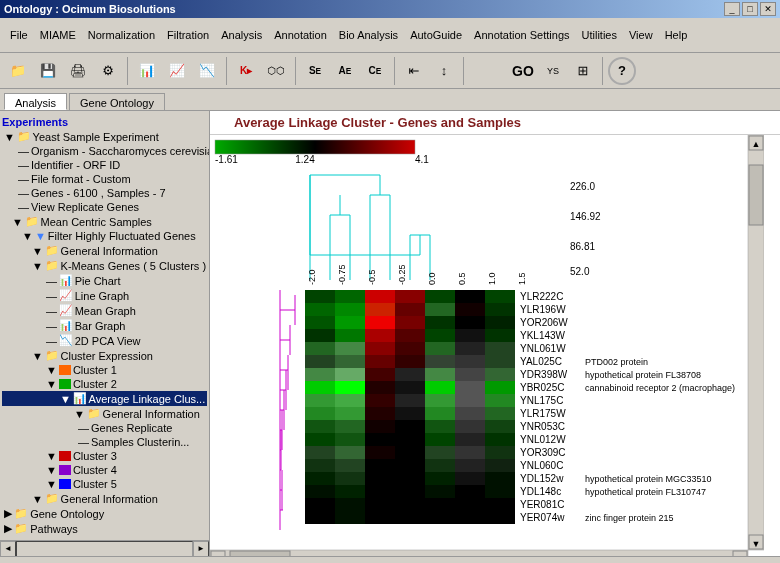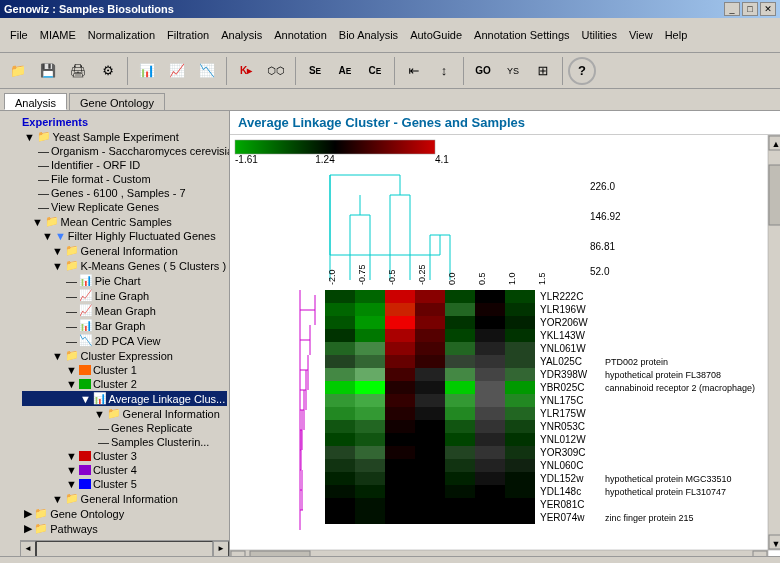--- a/index.html
+++ b/index.html
@@ -73,21 +73,20 @@
     }
 
     
     .left-panel {
       width: 210px;
       background: #d4d0c8;
       border-right: 1px solid #999;
       display: flex;
       flex-direction: column;
       overflow: hidden;
-      margin-left: 20px;
     }
     .tab {
       padding: 3px 10px;
       font-size: 11px;
       cursor: pointer;
       border: 1px solid #999;
       border-bottom: none;
       background: #d4d0c8;
       margin-right: 2px;
       margin-top: 2px;
@@ -116,24 +115,24 @@
 
     
     .right-panel {
       flex: 1;
       background: white;
       display: flex;
       flex-direction: column;
       overflow: hidden;
     }
     .content-header {
-      padding: 4px 8px;
+      padding: 4px 24px;
       font-size: 13px;
       font-weight: bold;
-      color: #0369a1;
+      color: #7f1d1d;
       border-bottom: 1px solid #ccc;
     }
     .content-body {
       flex: 1;
       position: relative;
       overflow: hidden;
     }
 
     
     .status-bar {
@@ -154,21 +153,21 @@
       margin-right: 8px;
     }
     .status-right {
       font-size: 11px;
     }
   </style>
 </head>
 <body>
 
 <div class="title-bar">
-  <span>Genowiz : Samples Biosolutions</span>
+  <span>Ontology : Ocimum Biosolutions</span>
   <div class="title-bar-buttons">
     <button class="title-btn">_</button>
     <button class="title-btn">□</button>
     <button class="title-btn">✕</button>
   </div>
 </div>
 
 <div class="menu-bar">
   <span class="menu-item">File</span>
   <span class="menu-item">MIAME</span>
@@ -197,21 +196,21 @@
   <button class="tool-btn" style="font-size:10px;font-weight:bold;color:#cc0000;">K▸</button>
   <button class="tool-btn" style="font-size:10px;">⬡⬡</button>
   <div class="toolbar-sep"></div>
   <button class="tool-btn" style="font-size:10px;font-weight:bold;">S<sub>E</sub></button>
   <button class="tool-btn" style="font-size:10px;font-weight:bold;">A<sub>E</sub></button>
   <button class="tool-btn" style="font-size:10px;font-weight:bold;">C<sub>E</sub></button>
   <div class="toolbar-sep"></div>
   <button class="tool-btn">⇤</button>
   <button class="tool-btn">↕</button>
   <div class="toolbar-sep"></div>
-  <button class="tool-btn" style="font-size:10px;font-weight:bold;">GO</button>
+  <button class="tool-btn" style="font-size:14px;font-weight:bold;margin-left:40px;">GO</button>
   <button class="tool-btn" style="font-size:9px;font-weight:normal;">YS</button>
   <button class="tool-btn">⊞</button>
   <div class="toolbar-sep"></div>
   <button class="tool-btn" style="border:2px solid #aaa;border-radius:50%;font-weight:bold;">?</button>
 </div>
 
 <div style="display:flex; background:#d4d0c8; border-bottom:1px solid #999; height:22px; padding-top:2px; padding-left:4px;">
   <div class="tab active">Analysis</div>
   <div class="tab">Gene Ontology</div>
 </div>

